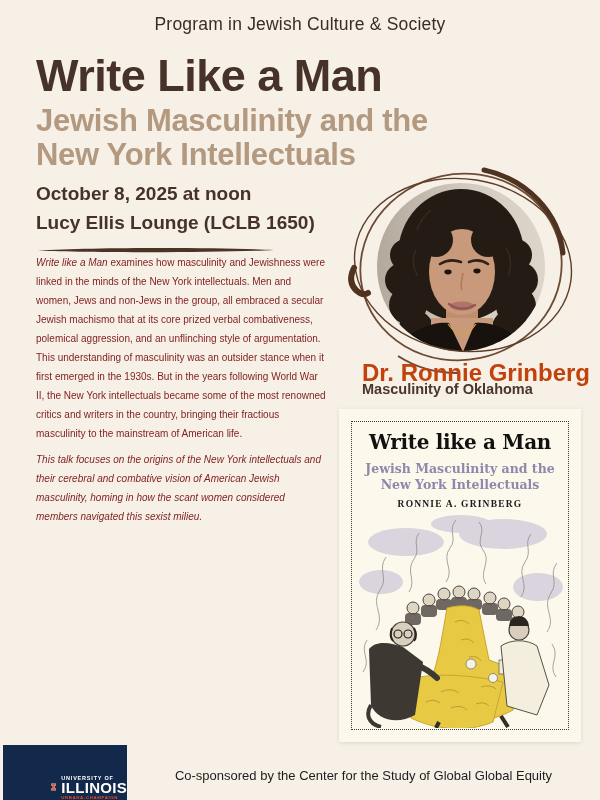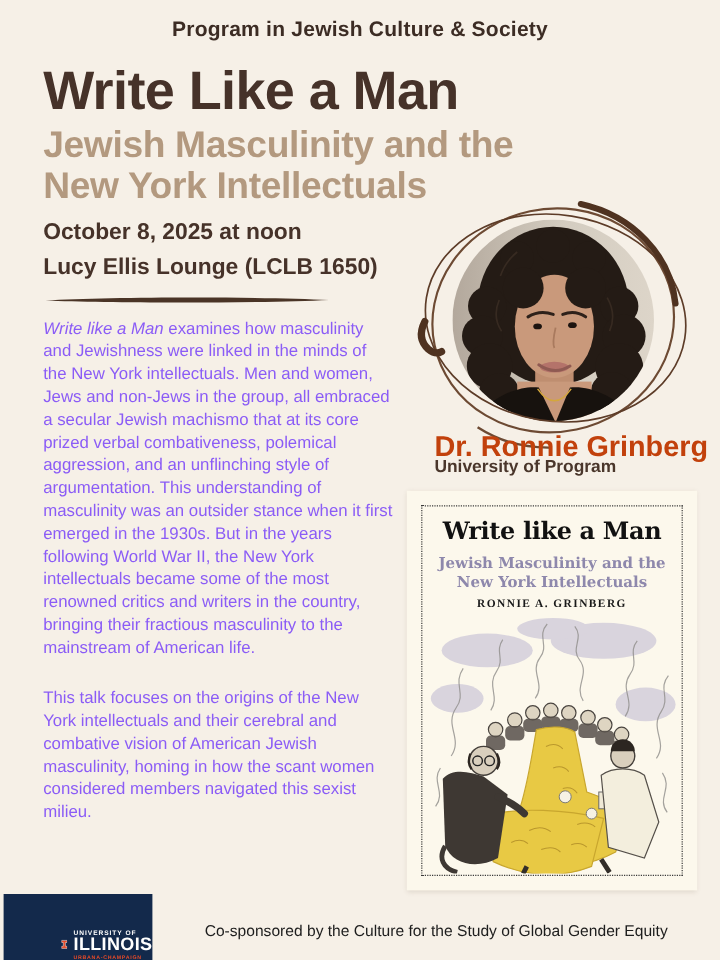--- a/index.html
+++ b/index.html
@@ -6,44 +6,44 @@
   html,body { width:600px; }
   body { font-family:"Liberation Sans", sans-serif; }
   #page {
     position:relative; width:600px; height:800px;
     background:#f6f0e7; overflow:hidden;
   }
   .abs { position:absolute; }
 
   #program-header {
     left:0; right:0; top:14px; text-align:center;
-    font-size:17.5px; font-weight:bold; color:#3c2c24; letter-spacing:.2px;
+    font-size:17.5px; font-weight:normal; color:#3c2c24; letter-spacing:.2px;
   }
   #event-title {
     left:36px; top:50px; font-size:45px; font-weight:bold;
     color:#463229; letter-spacing:-0.5px; line-height:52px;
   }
   .subtitle-line {
     left:36px; font-size:31px; font-weight:bold; color:#b3997f;
     letter-spacing:-0.3px; line-height:34px;
   }
   #event-subtitle-1 { top:104px; }
   #event-subtitle-2 { top:138px; }
   .date-line {
     left:36px; font-size:19px; font-weight:bold; color:#463229; line-height:24px;
   }
   #event-datetime { top:182px; }
   #event-location { top:211px; }
   #divider { left:36px; top:246px; }
 
   #description {
-    left:36px; top:264px; width:292px;
-    font-size:14px; line-height:19px; color:#8b5cf6;
-  }
-  #description p + p { margin-top:23px; }
+    left:36px; top:253px; width:292px;
+    font-size:10px; line-height:19px; color:#7f1d1d;
+  }
+  #description p + p { margin-top:7px;font-style:italic; }
   .italic { font-style:italic; }
 
   #speaker-photo-wrap { left:336px; top:160px; width:250px; height:220px; }
 
   #speaker-name {
     left:362px; top:359px; font-size:24px; font-weight:bold; color:#c2410c;
   }
   #speaker-affiliation {
     left:362px; top:381px; font-size:14.5px; font-weight:bold; color:#4a362b;
   }
@@ -166,21 +166,21 @@
     <g fill="none">
       <ellipse cx="125" cy="107" rx="101" ry="93" stroke="#6d4a33" stroke-width="1.8" transform="rotate(-12 125 107)"></ellipse>
       <ellipse cx="127" cy="105" rx="109" ry="86" stroke="#5d3c28" stroke-width="1.4" transform="rotate(9 127 105)"></ellipse>
       <path d="M148,10 A104,94 0 0 1 227,93" stroke="#4f3220" stroke-width="5" stroke-linecap="round"></path>
       <path d="M18,108 q-7,14 3,23 q6,5 11,2" stroke="#4f3220" stroke-width="6" stroke-linecap="round"></path>
       <path d="M62,196 A100,88 0 0 0 122,213" stroke="#6d4a33" stroke-width="2"></path>
     </g>
   </svg>
 
   <div id="speaker-name" class="abs">Dr. Ronnie Grinberg</div>
-  <div id="speaker-affiliation" class="abs">University of Program</div>
+  <div id="speaker-affiliation" class="abs">Masculinity of Oklahoma</div>
 
   <div id="book-cover" class="abs">
     <div id="book-cover-border"></div>
     <div id="book-cover-title">Write like a Man</div>
     <div id="book-sub-1" class="book-sub-line">Jewish Masculinity and the</div>
     <div id="book-sub-2" class="book-sub-line">New York Intellectuals</div>
     <div id="book-cover-author">RONNIE A. GRINBERG</div>
 
     <svg id="book-illustration" width="218" height="216" viewBox="0 0 218 216">
 
@@ -259,15 +259,15 @@
     <svg width="19" height="26" viewBox="0 0 15 21">
       <path d="M1,1 H14 V6 H10 V15 H14 V20 H1 V15 H5 V6 H1 Z" fill="#e84a27" stroke="#fff" stroke-width="1.1"></path>
     </svg>
     <div id="logo-text">
       <div id="logo-line1">UNIVERSITY OF</div>
       <div id="logo-line2">ILLINOIS</div>
       <div id="logo-line3">URBANA-CHAMPAIGN</div>
     </div>
   </div>
 
-  <div id="sponsor-text" class="abs">Co-sponsored by the Culture for the Study of Global Gender Equity</div>
+  <div id="sponsor-text" class="abs">Co-sponsored by the Center for the Study of Global Global Equity</div>
 
 </div>
 
 </body></html>

